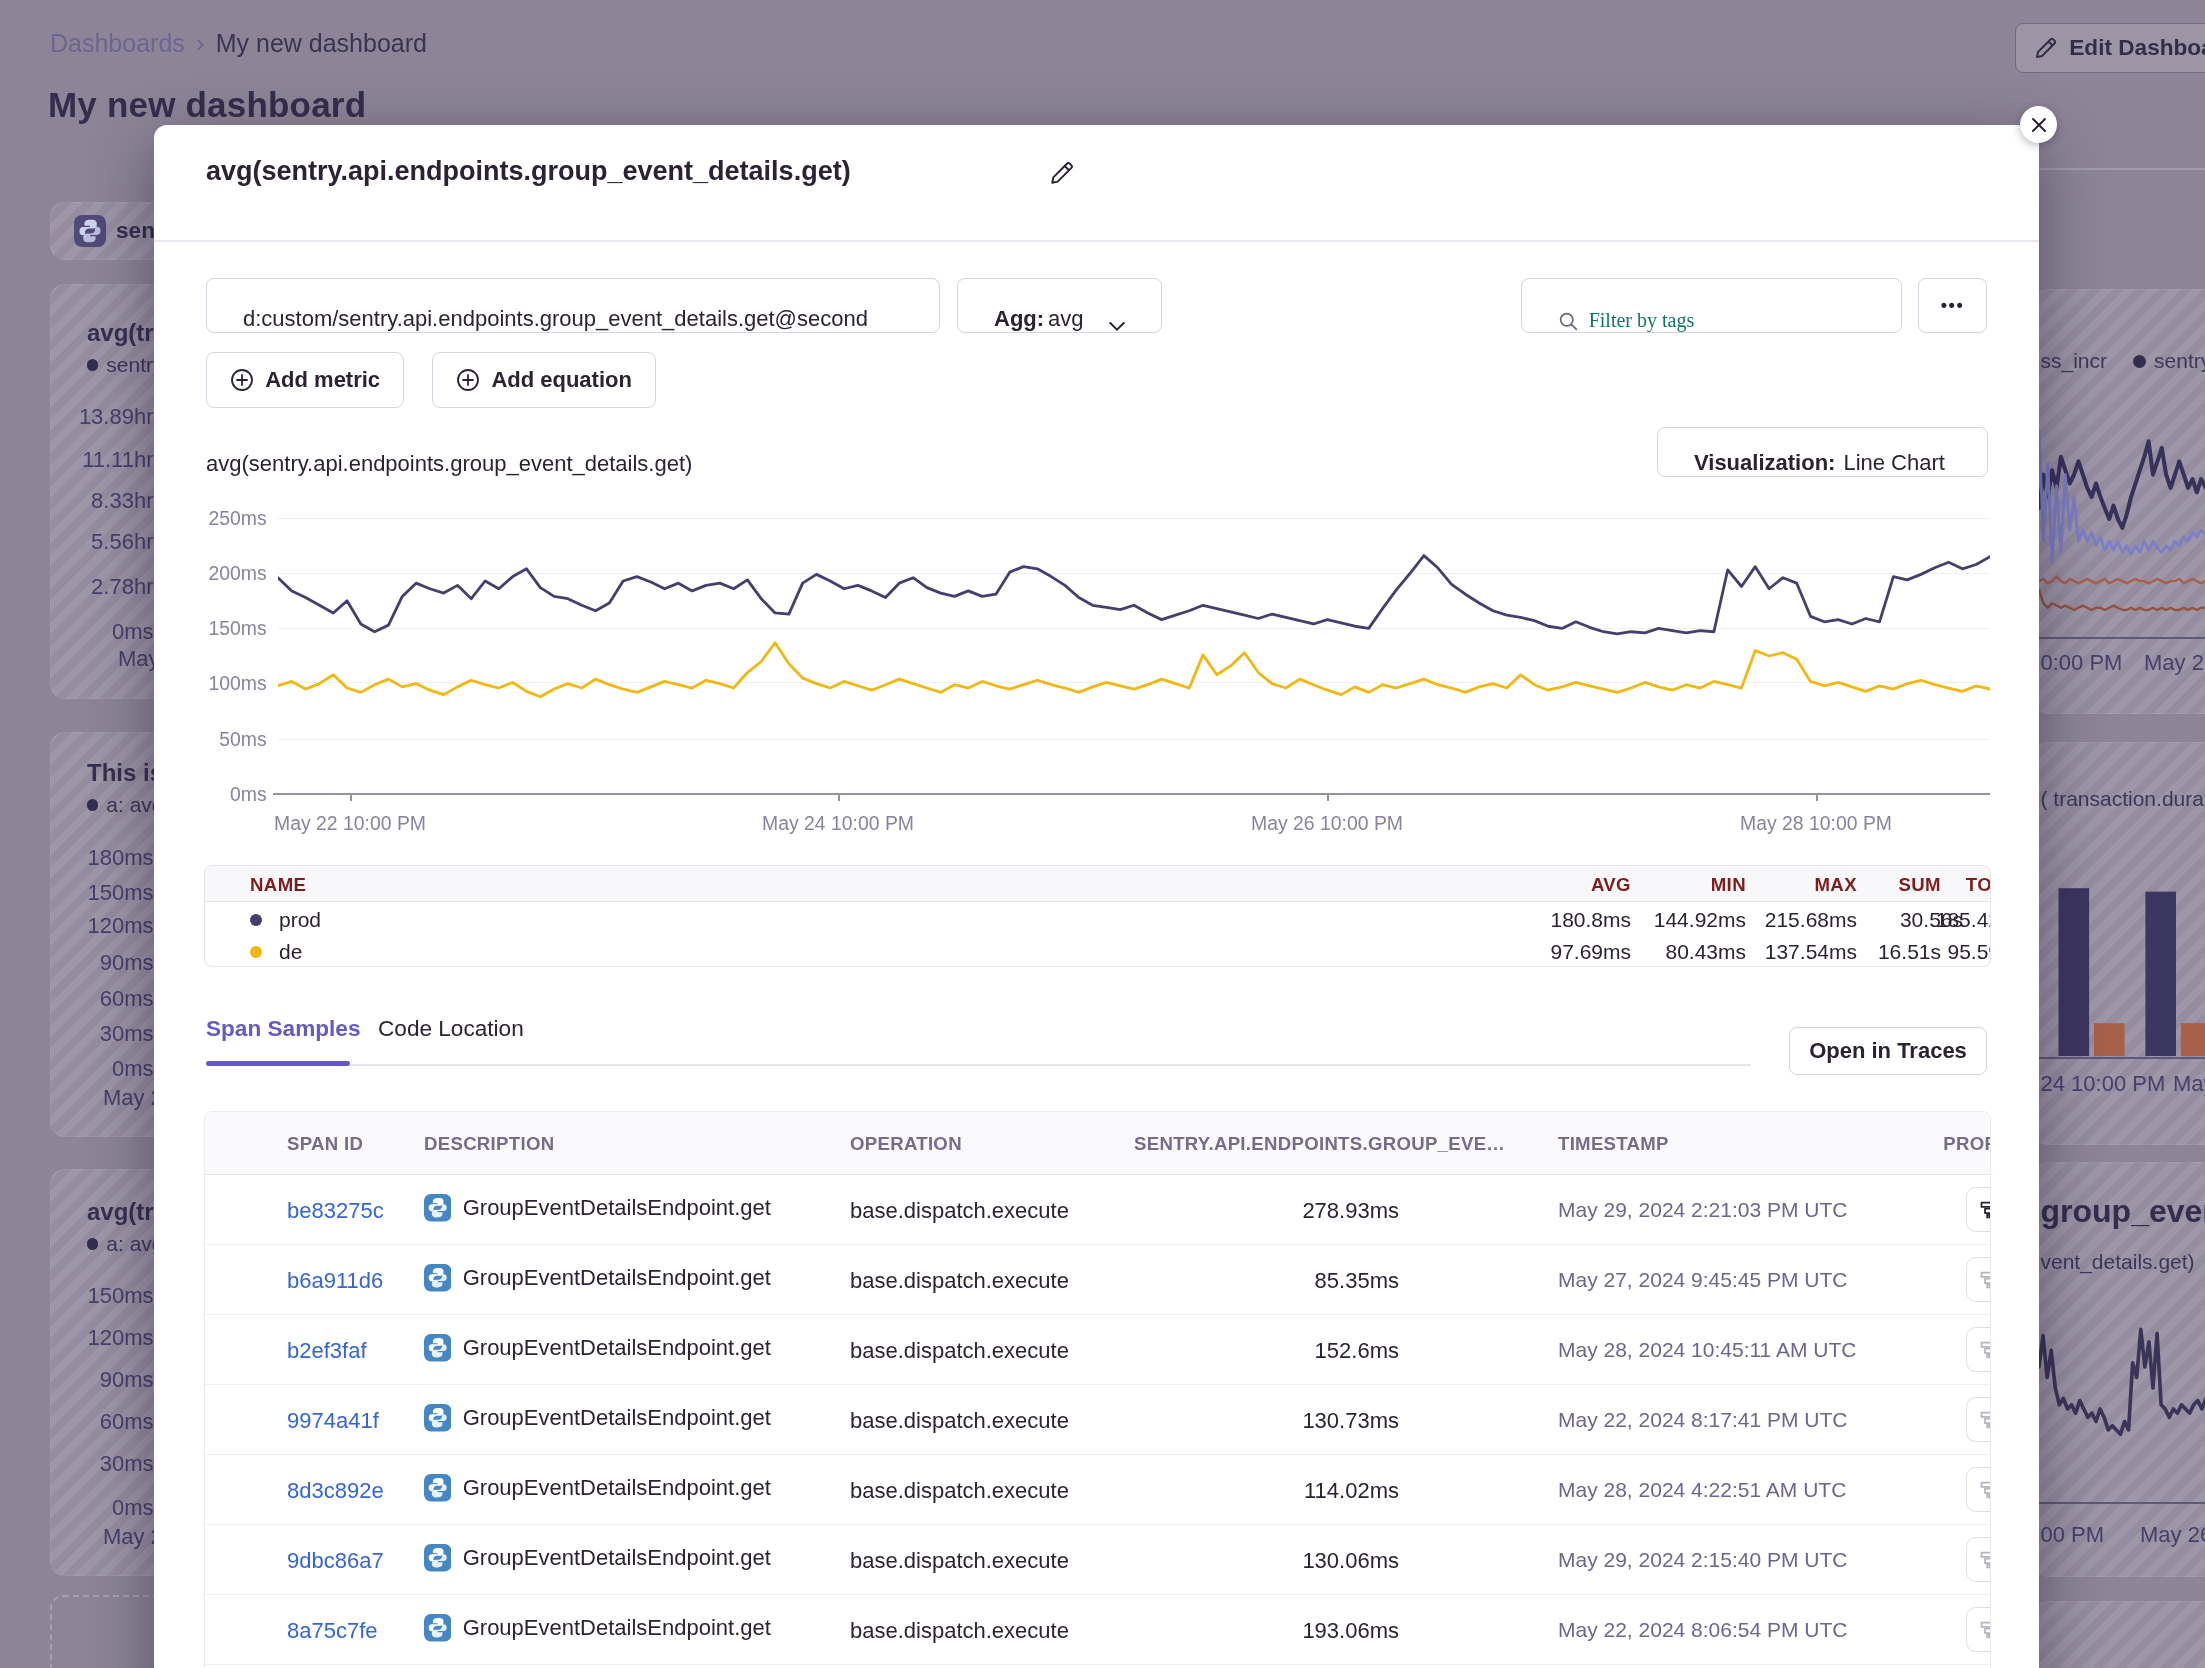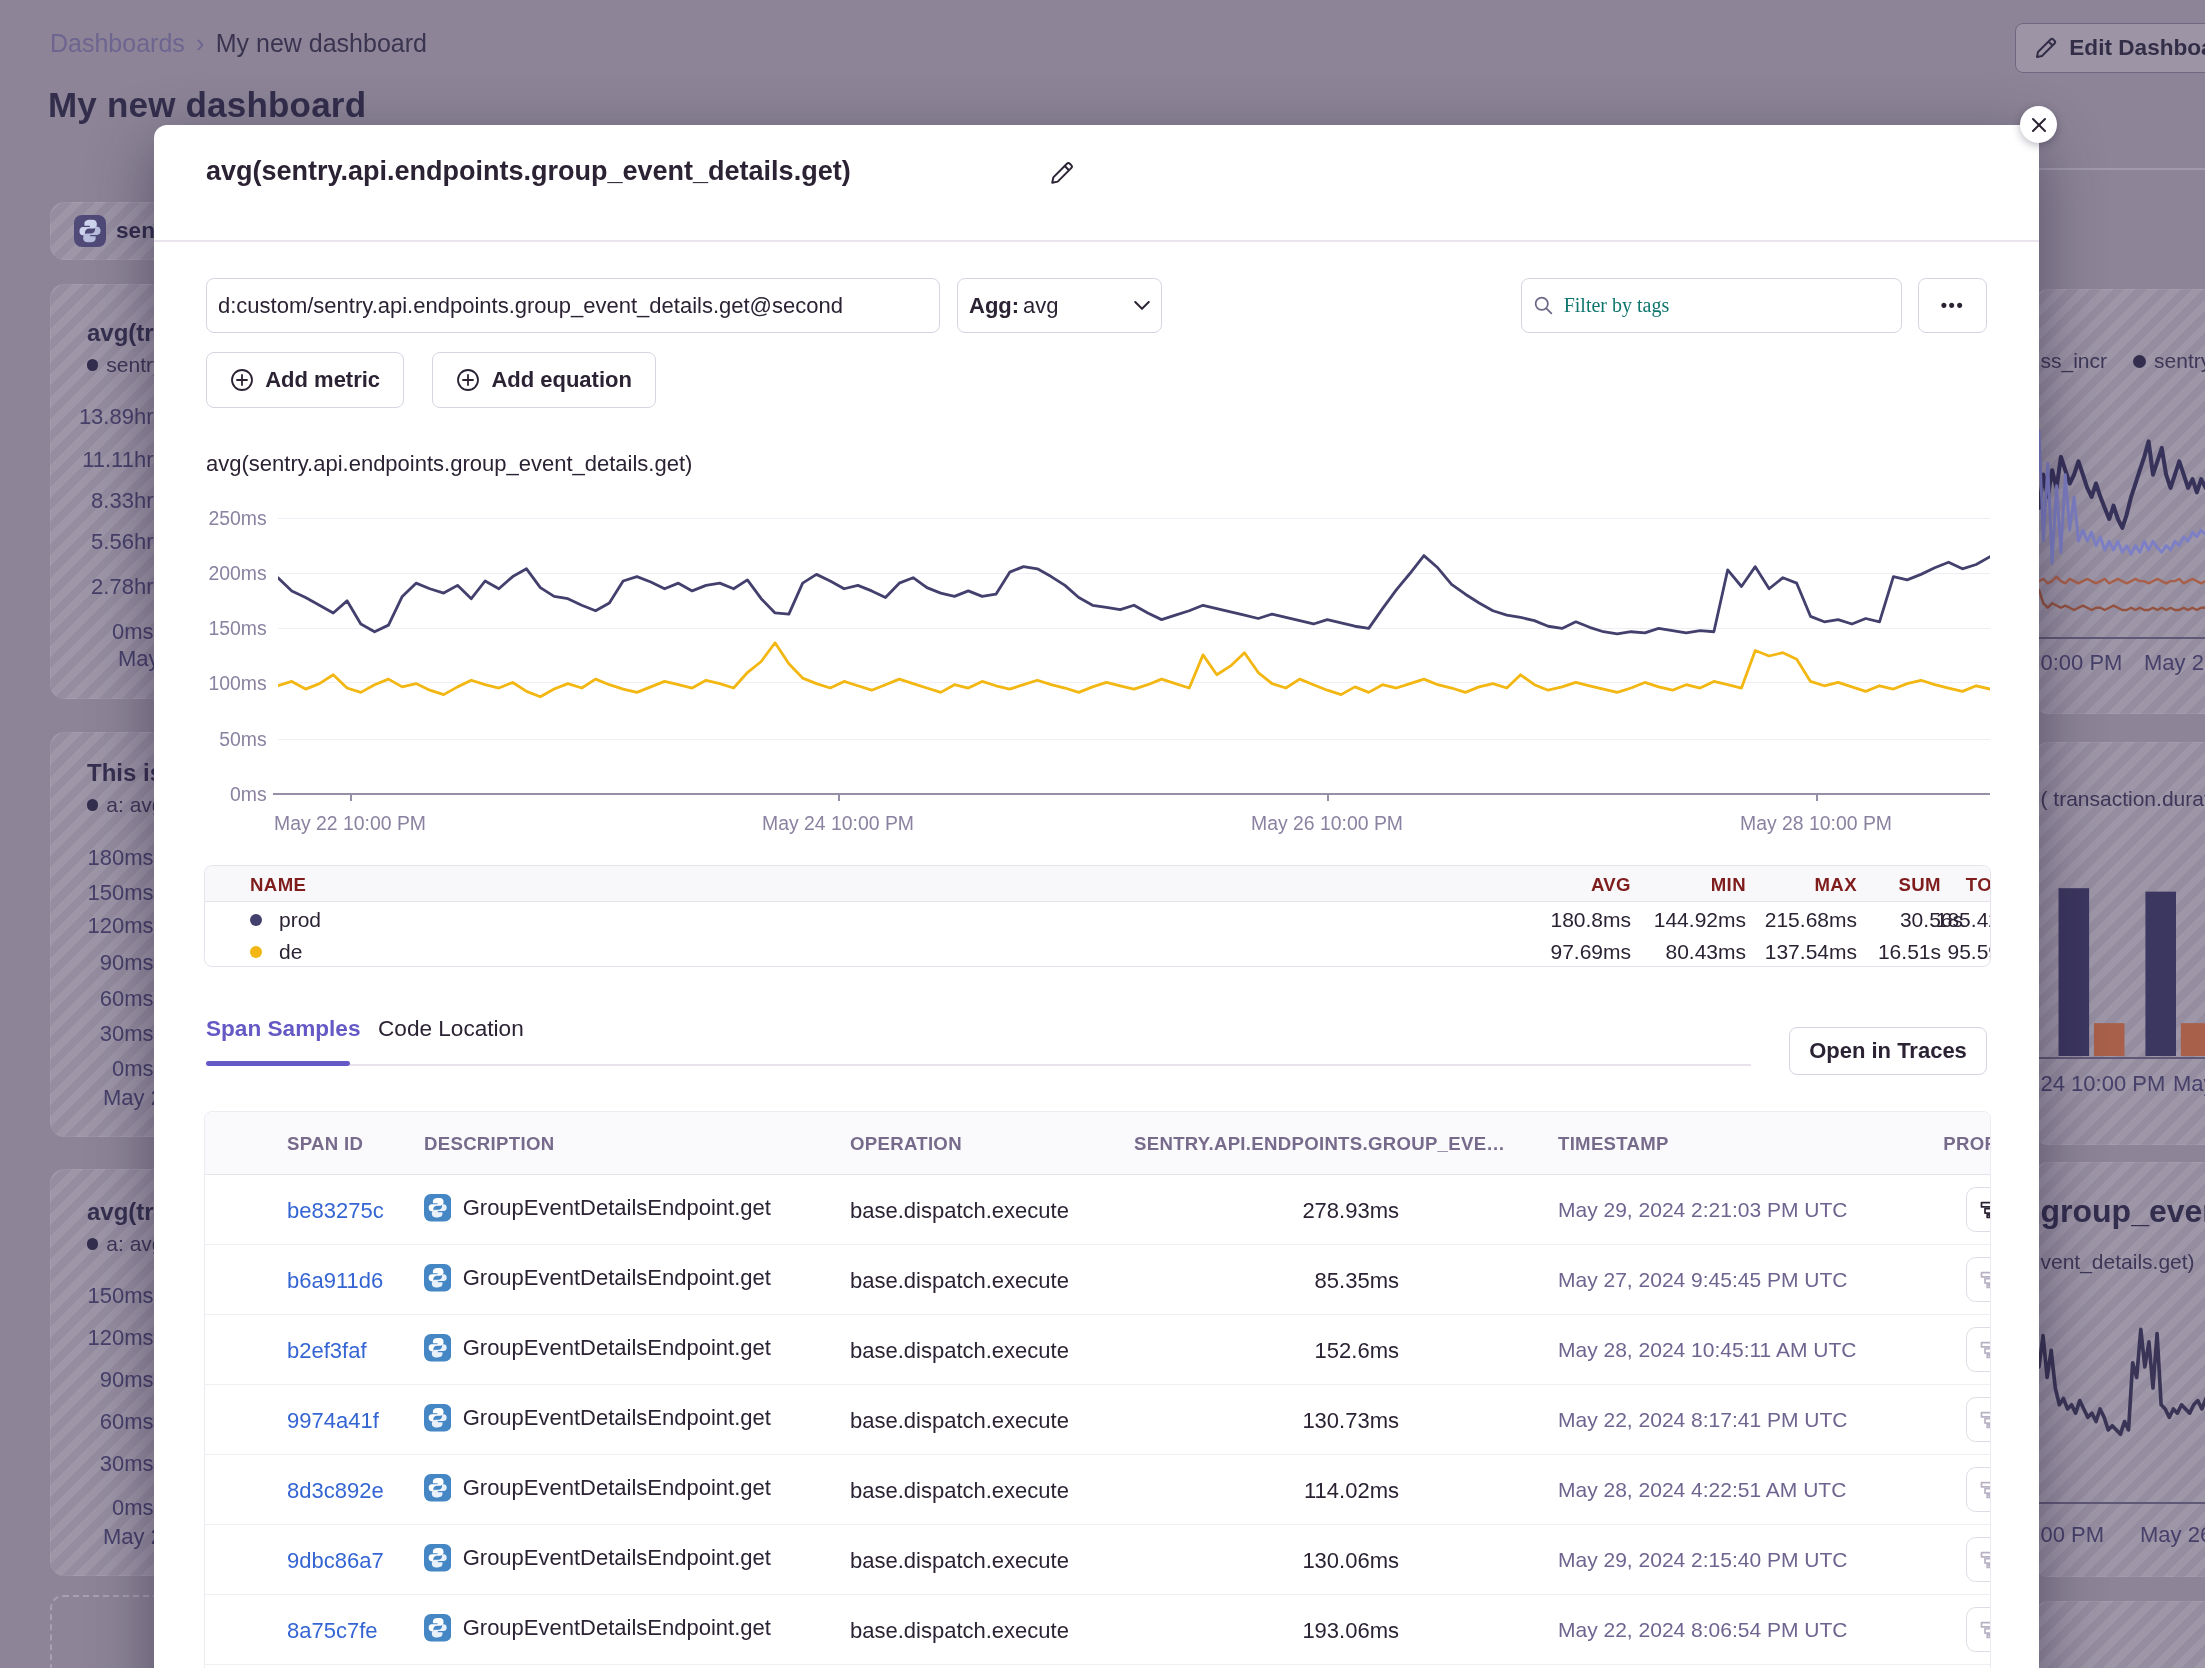--- a/index.html
+++ b/index.html
@@ -45,21 +45,21 @@
   }
   .modal-title{position:absolute;left:52px;top:31px;font-size:27px;font-weight:bold;color:#2b2233;white-space:nowrap}
   .divider{position:absolute;left:0;right:0;height:1.6px;background:#e9e4ee}
   .close-btn{
     position:absolute;left:1866px;top:-18.6px;width:37px;height:37px;border-radius:50%;
     background:#fff;box-shadow:0 2.4px 8px rgba(25,15,45,.3);display:flex;align-items:center;justify-content:center;cursor:pointer;
   }
   .ctl{
     position:absolute;height:55px;box-sizing:border-box;background:#fff;
     border:1.6px solid #d9d3e0;border-radius:8px;
-    display:flex;align-items:center;font-size:22px;color:#2b2233;padding:0 11px;gap:9.7px;white-space:nowrap;
+    display:flex;align-items:flex-end;font-size:22px;color:#2b2233;padding:0 36px;gap:9.7px;white-space:nowrap;
   }
   .ctl b{font-weight:bold}
   .mono-ph{font-family:Liberation Serif, serif;font-size:20px;color:#0f766e}
   .metric-input{font-size:22px;color:#2b2233;border:none;outline:none;width:100%;font-family:"Liberation Sans",sans-serif;background:transparent;padding:0}
   .btn{
     position:absolute;box-sizing:border-box;background:#fff;border:1.6px solid #d9d3e0;border-radius:8px;
     display:flex;align-items:center;justify-content:center;gap:11.3px;font-size:22px;font-weight:bold;color:#2b2233;white-space:nowrap;cursor:pointer;
   }
   .chart-label{position:absolute;left:52px;font-size:22px;color:#2b2233;white-space:nowrap}
   .ytick{position:absolute;width:103px;text-align:right;font-size:19.4px;color:#8a82a0;white-space:nowrap}
@@ -271,20 +271,29 @@
   <div class="btn" style="left:278px;top:227px;width:224px;height:56px">
     <svg width="24" height="24" viewBox="0 0 24 24" fill="none" stroke="#2b2233" stroke-width="1.8" stroke-linecap="round">
         <circle cx="12" cy="12" r="10"></circle>
         <line x1="12" y1="7" x2="12" y2="17"></line>
         <line x1="7" y1="12" x2="17" y2="12"></line>
       </svg>
     <span>Add equation</span>
   </div>
 
   <div class="chart-label" style="top:326px">avg(sentry.api.endpoints.group_event_details.get)</div>
+  <div class="ctl" style="left:1503px;top:302px;width:331px;height:50px;justify-content:space-between;cursor:pointer">
+    <span class="flex" style="gap:8px">
+        <b>Visualization:</b>
+        <span>Line Chart</span>
+      </span>
+    <svg width="16" height="9.7" viewBox="0 0 16 10" fill="none" stroke="#2b2233" stroke-width="2" stroke-linecap="round">
+        <path d="M1 1l7 7 7-7"></path>
+      </svg>
+  </div>
 
   <div>
     <div class="ytick" style="left:9.7px;top:382px">250ms</div>
     <div class="ytick" style="left:9.7px;top:437px">200ms</div>
     <div class="ytick" style="left:9.7px;top:492px">150ms</div>
     <div class="ytick" style="left:9.7px;top:547px">100ms</div>
     <div class="ytick" style="left:9.7px;top:603px">50ms</div>
     <div class="ytick" style="left:9.7px;top:658px">0ms</div>
     <div class="gridline" style="left:124px;top:393px;width:1712px"></div>
     <div class="gridline" style="left:124px;top:448px;width:1712px"></div>

